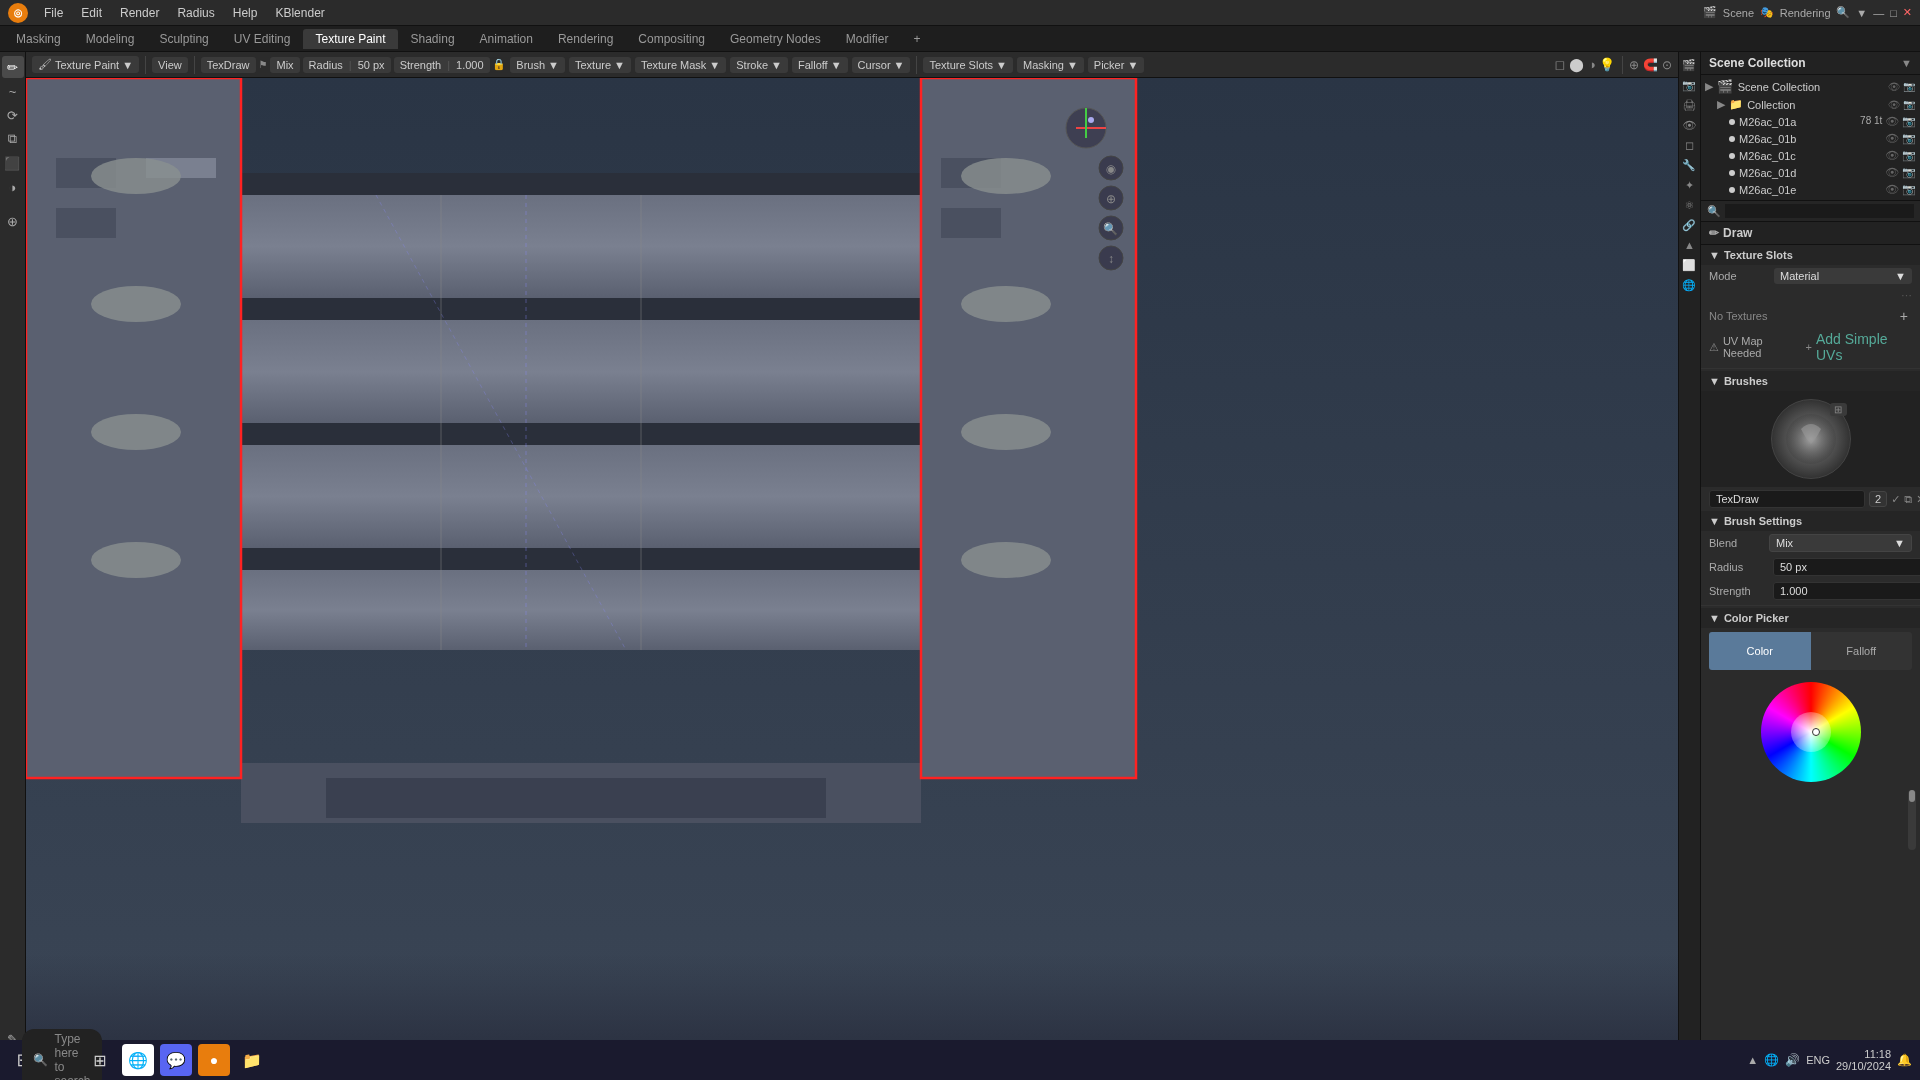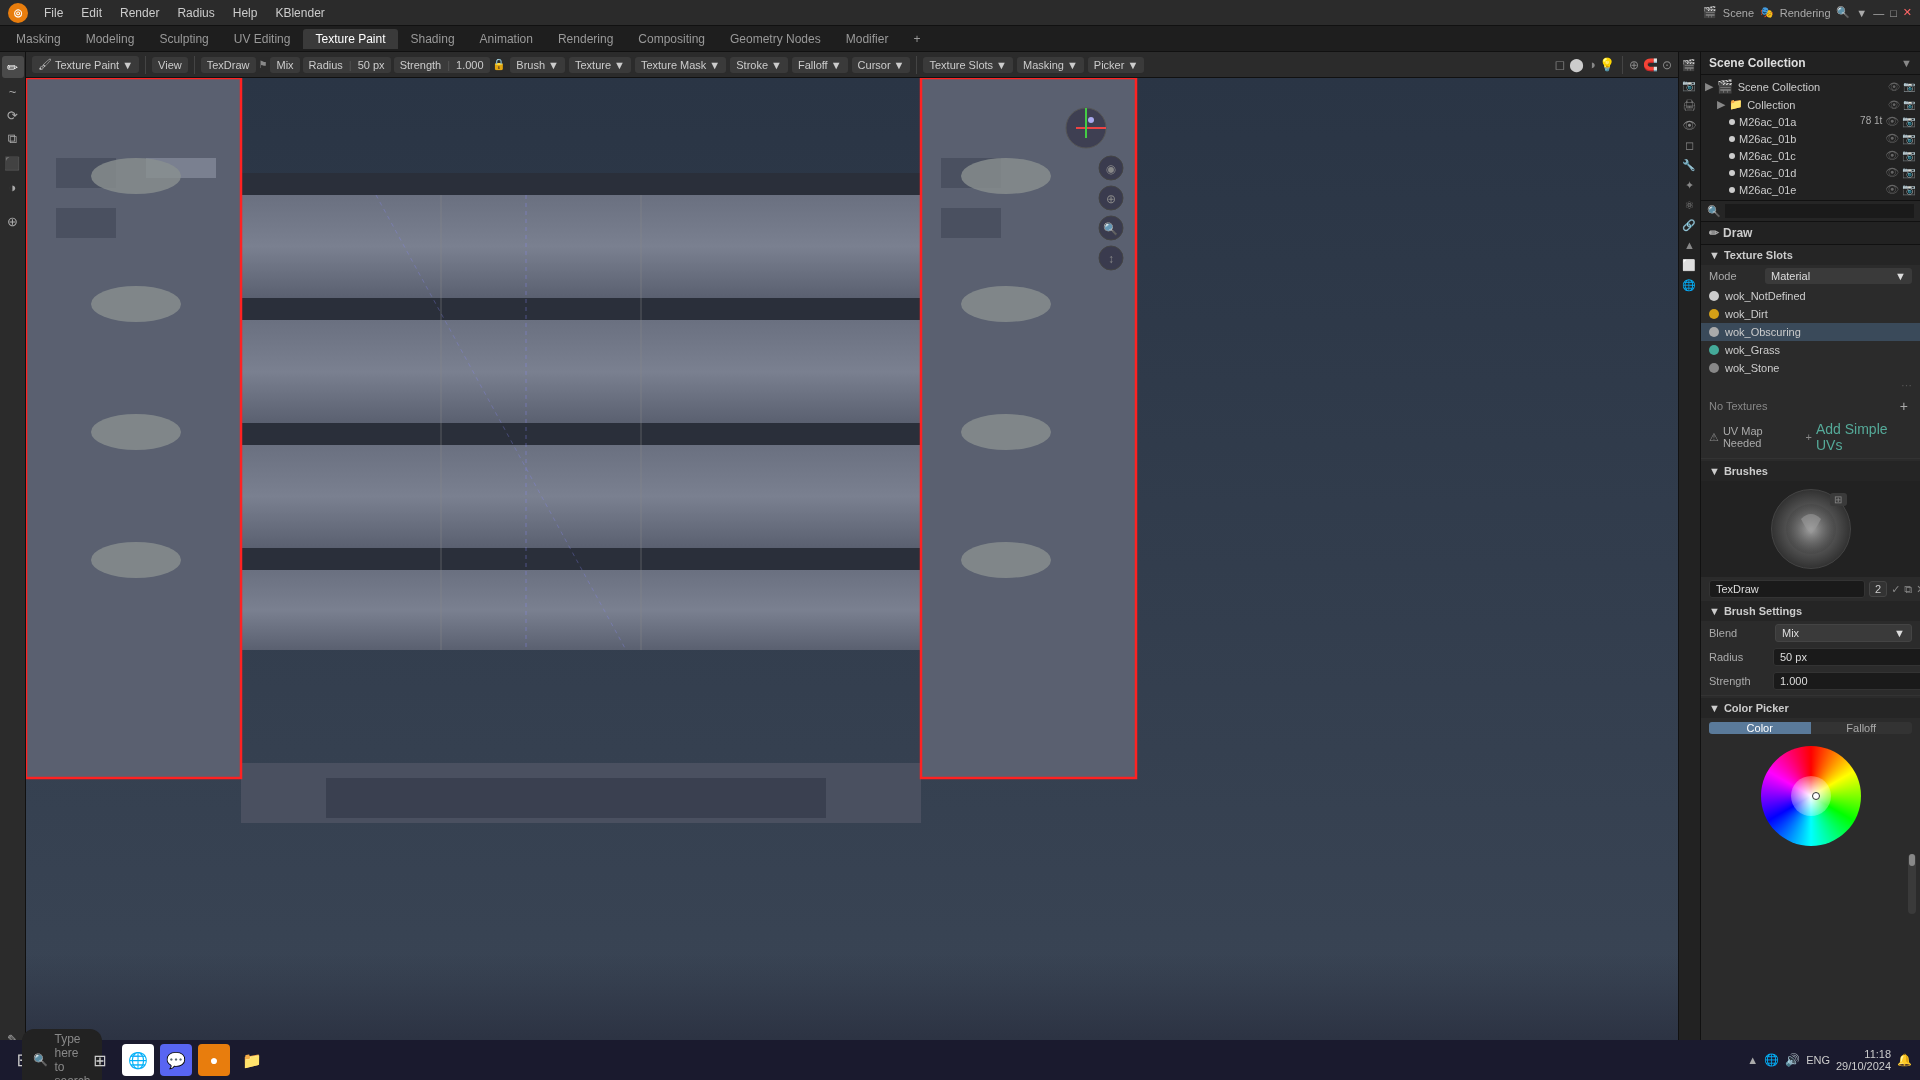--- a/index.html
+++ b/index.html
@@ -170,21 +170,20 @@
       display: flex;
       align-items: center;
       gap: 4px;
       font-size: 12px;
       font-weight: bold;
     }
     .prop-row {
       display: flex;
       align-items: center;
       padding: 3px 8px;
-      gap: 6px;
       font-size: 11px;
     }
     .prop-label { color: #aaa; width: 60px; flex-shrink: 0; }
 
     
     .texture-slot-item {
       display: flex;
       align-items: center;
       padding: 3px 8px;
       gap: 6px;
@@ -339,21 +338,21 @@
       font-weight: bold;
       color: #ccc;
       cursor: pointer;
       gap: 4px;
     }
 
     .mode-row {
       display: flex;
       align-items: center;
       padding: 3px 8px;
-      gap: 6px;
+      gap: 15px;
     }
     .mode-label { color: #aaa; font-size: 11px; width: 50px; }
     .mode-val { flex: 1; background: #3a3a3a; border-radius: 3px; padding: 2px 6px; font-size: 11px; color: #ddd; display: flex; align-items: center; justify-content: space-between; cursor: pointer; }
 
     .add-btn {
       background: none;
       border: none;
       color: #aaa;
       cursor: pointer;
       font-size: 14px;
@@ -379,21 +378,21 @@
     }
 
     .color-gradient-tabs {
       display: flex;
       margin: 4px 8px;
       border-radius: 3px;
       overflow: hidden;
     }
     .color-tab {
       flex: 1;
-      padding: 0 0;
+      padding: 13px 0;
       text-align: center;
       font-size: 11px;
       cursor: pointer;
     }
     .color-tab.active { background: #5a7a9a; color: #fff; }
     .color-tab:not(.active) { background: #333; color: #aaa; }
 
     .brush-name-row {
       display: flex;
       align-items: center;
@@ -798,42 +797,20 @@
       </div>
 
       <div class="mode-row">
         <span class="mode-label">Mode</span>
         <div class="mode-val">
           <span>Material</span>
           <span>▼</span>
         </div>
       </div>
 
-      <div>
-        <div class="texture-slot-item">
-          <div class="slot-dot" style="background:#ccc;"></div>
-          <span>wok_NotDefined</span>
-        </div>
-        <div class="texture-slot-item">
-          <div class="slot-dot" style="background:#d4a017;"></div>
-          <span>wok_Dirt</span>
-        </div>
-        <div class="texture-slot-item active">
-          <div class="slot-dot" style="background:#aaa;"></div>
-          <span>wok_Obscuring</span>
-        </div>
-        <div class="texture-slot-item">
-          <div class="slot-dot" style="background:#4a9;"></div>
-          <span>wok_Grass</span>
-        </div>
-        <div class="texture-slot-item">
-          <div class="slot-dot" style="background:#888;"></div>
-          <span>wok_Stone</span>
-        </div>
-      </div>
 
       <div style="padding:2px 8px; display:flex; align-items:center; justify-content:flex-end;">
         <span style="color:#555; font-size:11px;">⋯</span>
       </div>
 
       <div class="no-textures">
         <span>No Textures</span>
         <button class="add-btn">+</button>
       </div>
 

